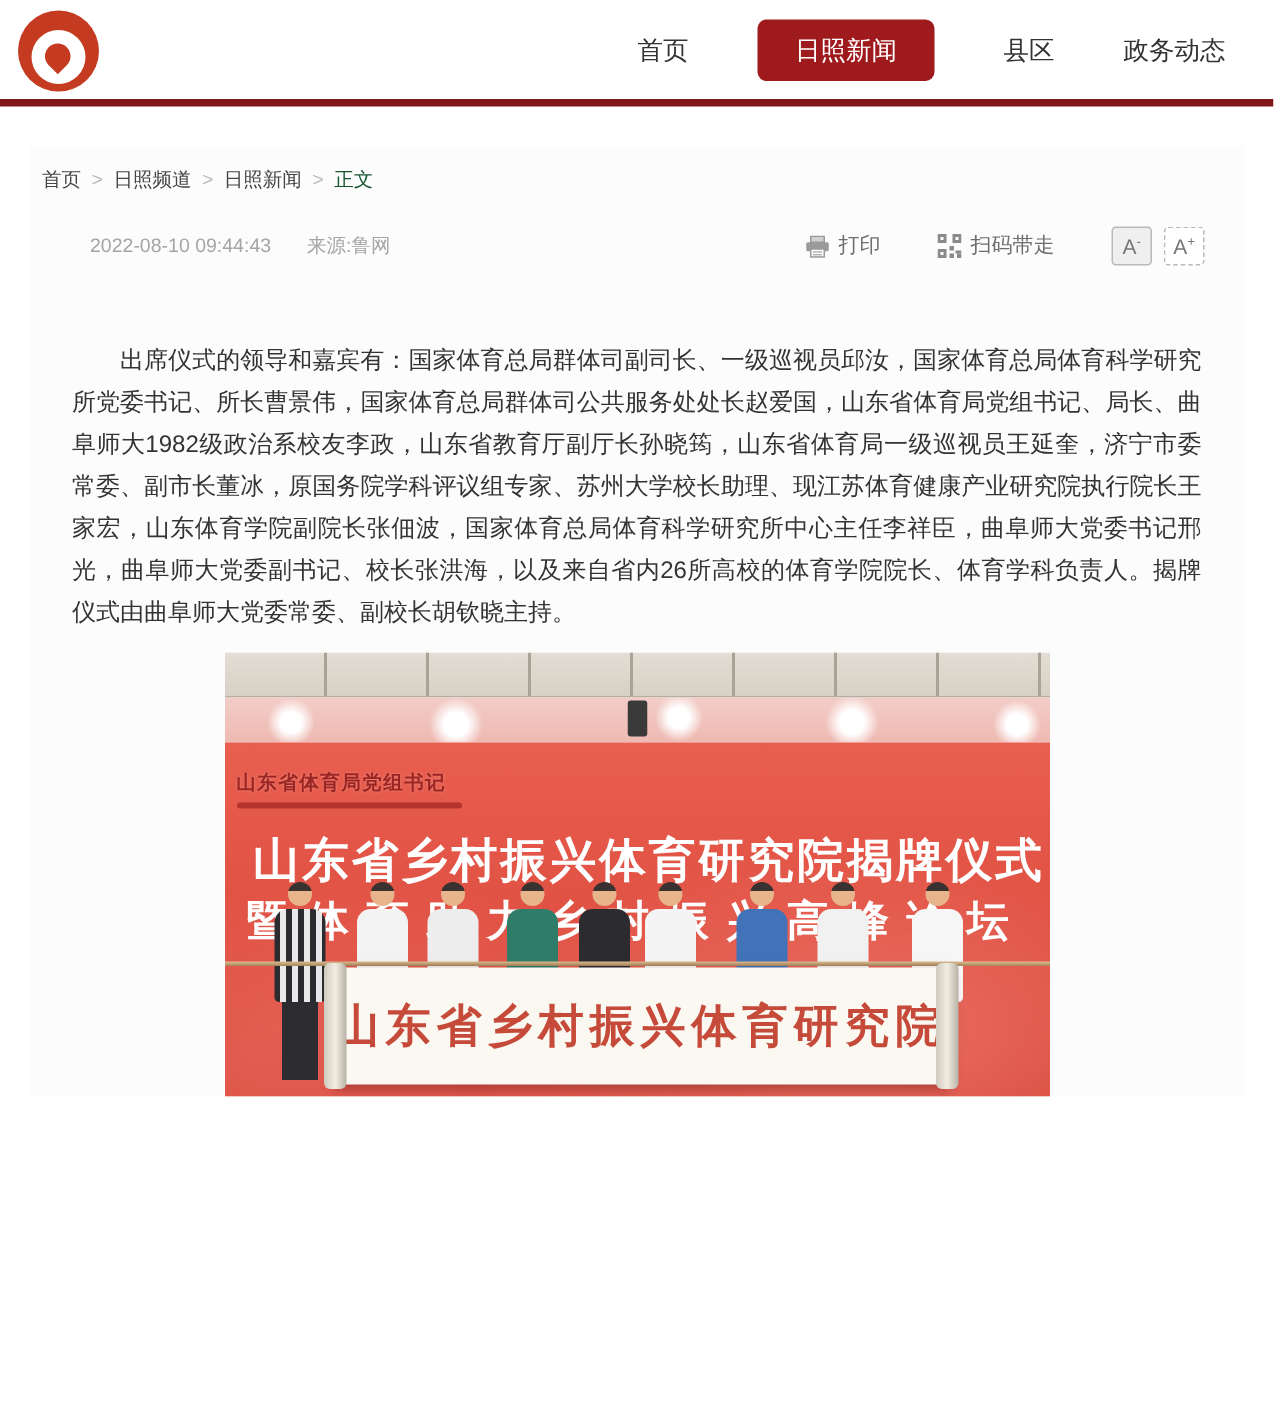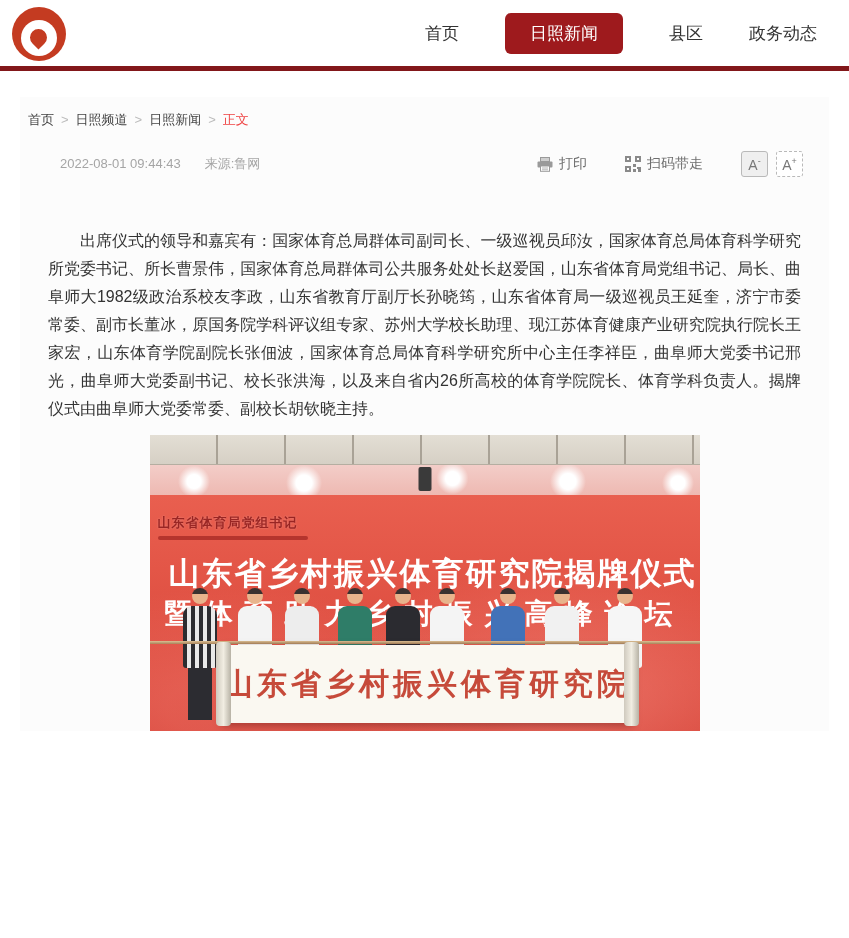--- a/index.html
+++ b/index.html
@@ -22,21 +22,21 @@
   .nav-item { font-size:17px; color:#333; text-decoration:none; cursor:pointer; padding:9px 0; border-radius:6px; white-space:nowrap; }
   .nav-item.active { background:#9e1a1d; color:#fff; padding:9px 25px; }
   .header-rule { height:5px; background:#82171a; }
 
   
   .panel { width:809px; margin:26px auto 0; background:#fcfcfc; }
 
   .breadcrumb { padding:14px 10px 0 8px; font-size:13px; color:#555; }
   .breadcrumb a { color:#444; text-decoration:none; cursor:pointer; }
   .breadcrumb .sep { color:#bbb; margin:0 7px; }
-  .breadcrumb .current { color:#ef4444; }
+  .breadcrumb .current { color:#14532d; }
 
   .article-title { margin-top:26px; text-align:center; font-size:24px; font-weight:bold; color:#3b3b3b; letter-spacing:1px; }
 
   .meta-row { display:flex; align-items:center; margin-top:22px; padding:0 26px 0 40px; font-size:13px; color:#a5a5a5; }
   .meta-left span { margin-right:24px; }
   .tools { margin-left:auto; display:flex; align-items:center; gap:38px; }
   .tool { display:inline-flex; align-items:center; gap:6px; color:#6e6e6e; font-size:14px; cursor:pointer; }
   .tool svg { display:block; }
   .font-btns { display:inline-flex; gap:8px; }
   .fbtn { width:27px; height:26px; font-size:14px; color:#777; background:#fff; border:1px solid #b9b9b9; border-radius:3px; cursor:pointer; line-height:1; font-family:inherit; }
@@ -116,21 +116,21 @@
 
 <main class="panel">
 
   <div class="breadcrumb">
     <a>首页</a><span class="sep">&gt;</span><a>日照频道</a><span class="sep">&gt;</span><a>日照新闻</a><span class="sep">&gt;</span><span class="current">正文</span>
   </div>
 
 
   <div class="meta-row">
     <div class="meta-left">
-      <span>2022-08-01 09:44:43</span><span>来源:鲁网</span>
+      <span>2022-08-10 09:44:43</span><span>来源:鲁网</span>
     </div>
     <div class="tools">
       <span class="tool">
         <svg width="16" height="15" viewBox="0 0 16 15">
           <rect x="3.5" y="0.5" width="9" height="4" fill="#cfcfcf" stroke="#9a9a9a"></rect>
           <rect x="0.5" y="4.5" width="15" height="6" rx="1" fill="#9a9a9a"></rect>
           <rect x="3.5" y="9" width="9" height="5.3" fill="#fff" stroke="#9a9a9a"></rect>
           <line x1="5" y1="11" x2="11" y2="11" stroke="#b5b5b5"></line>
           <line x1="5" y1="12.8" x2="11" y2="12.8" stroke="#b5b5b5"></line>
         </svg>

